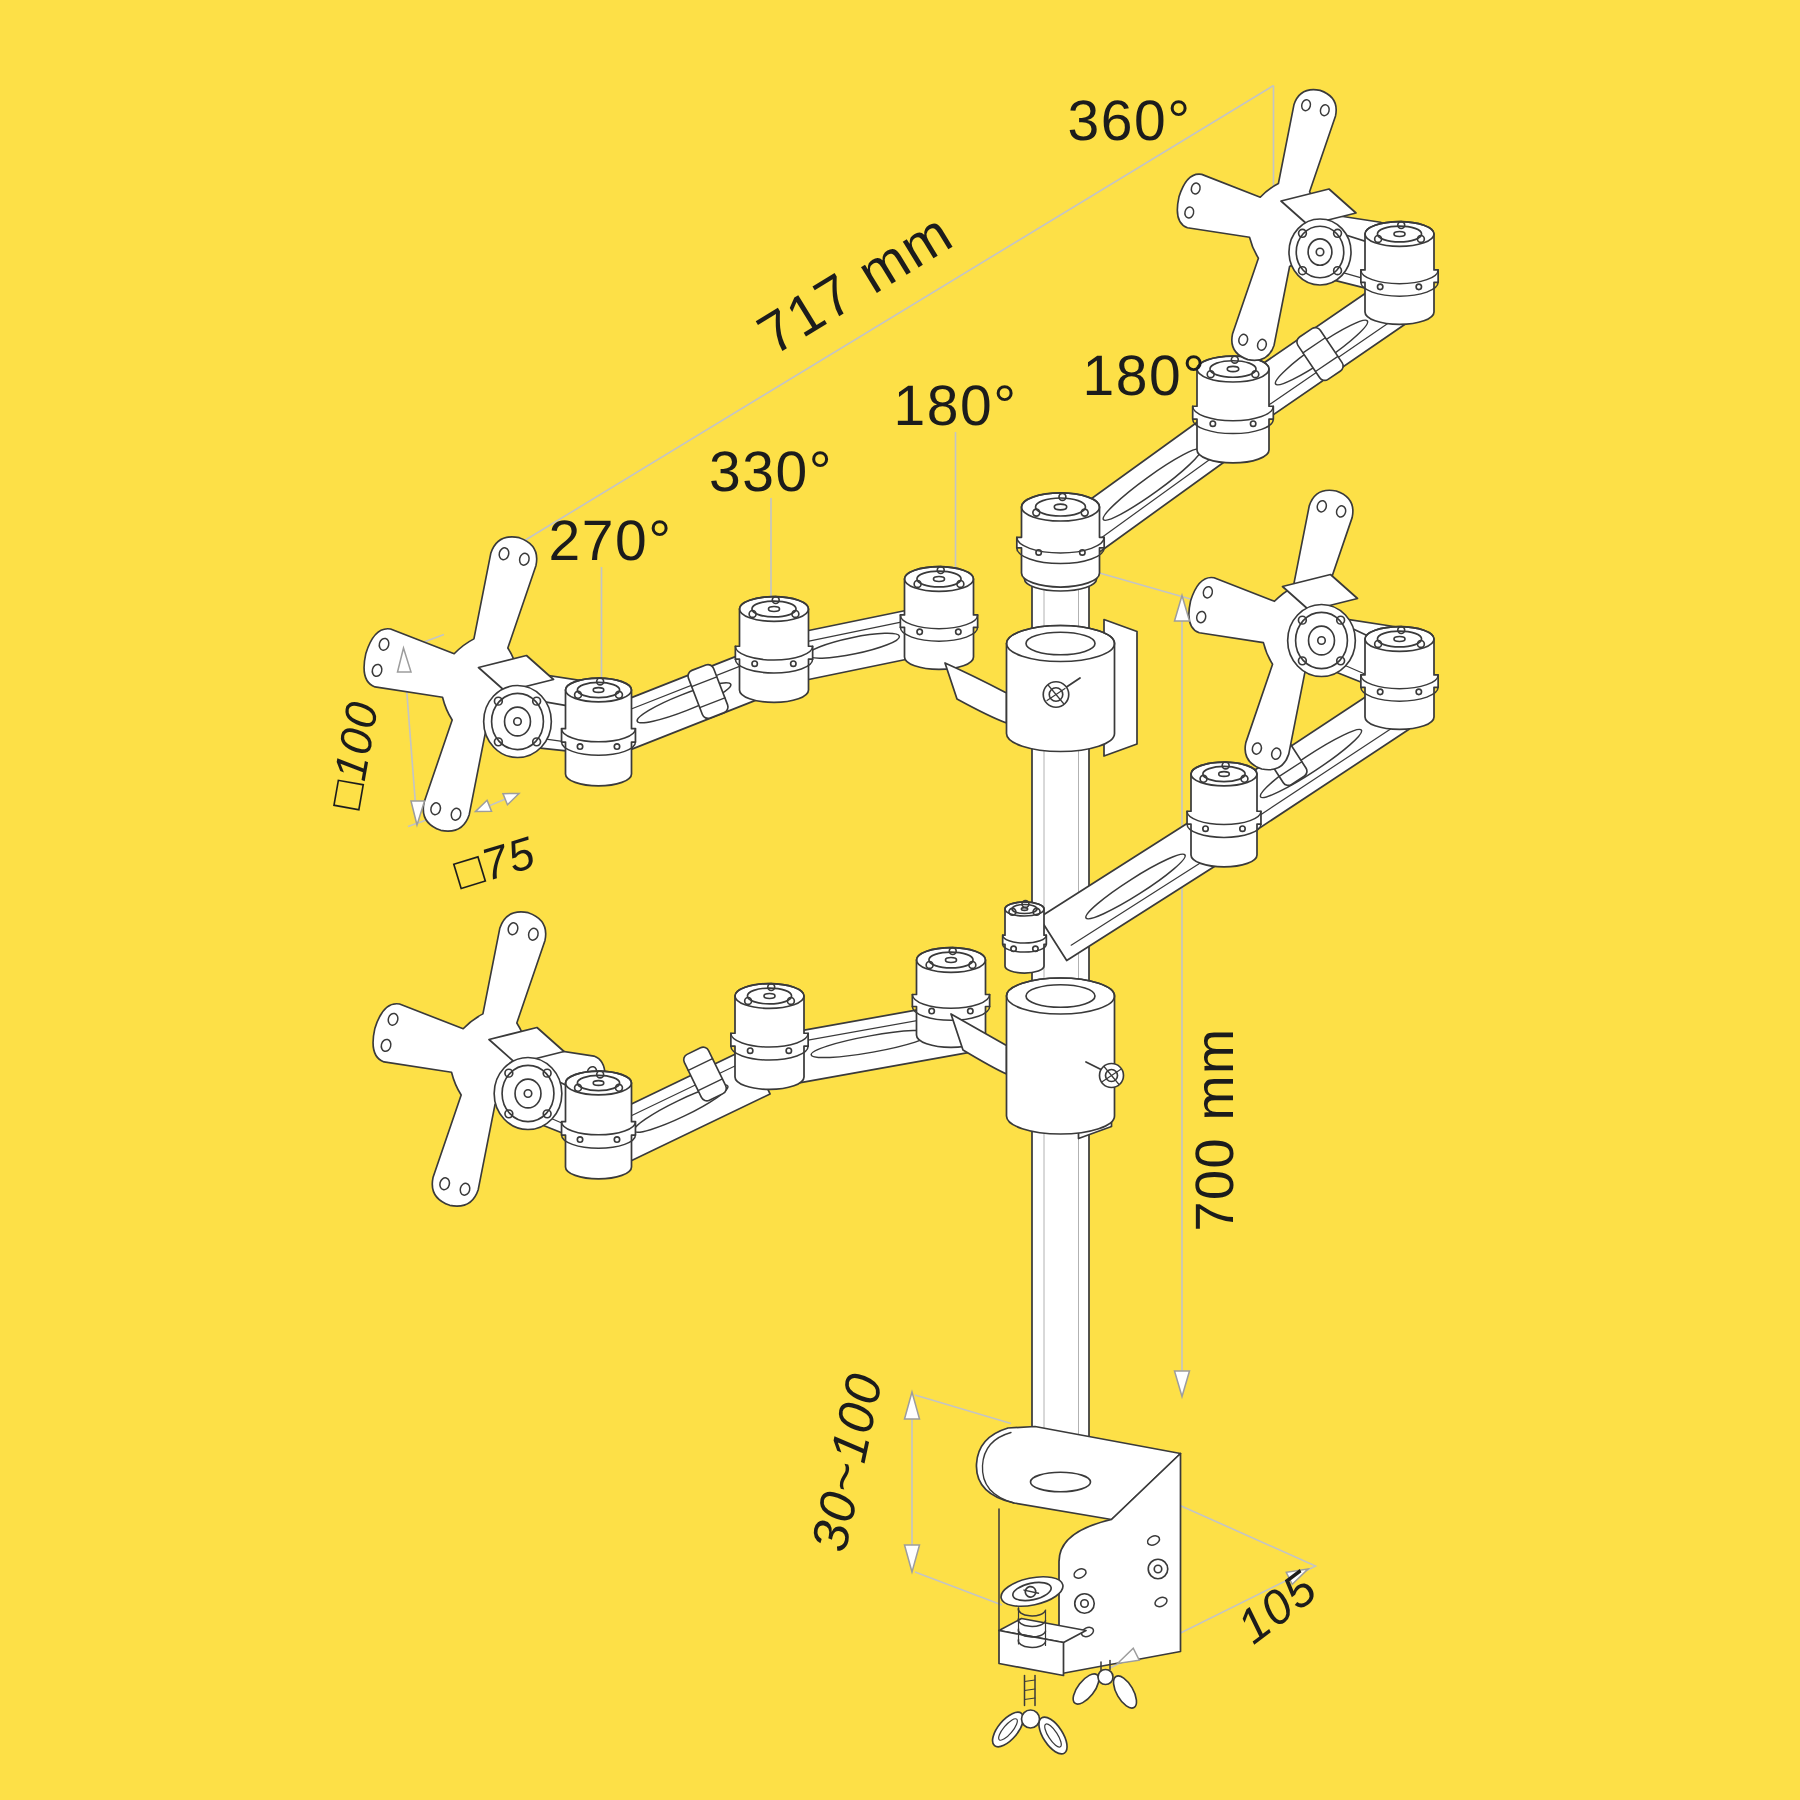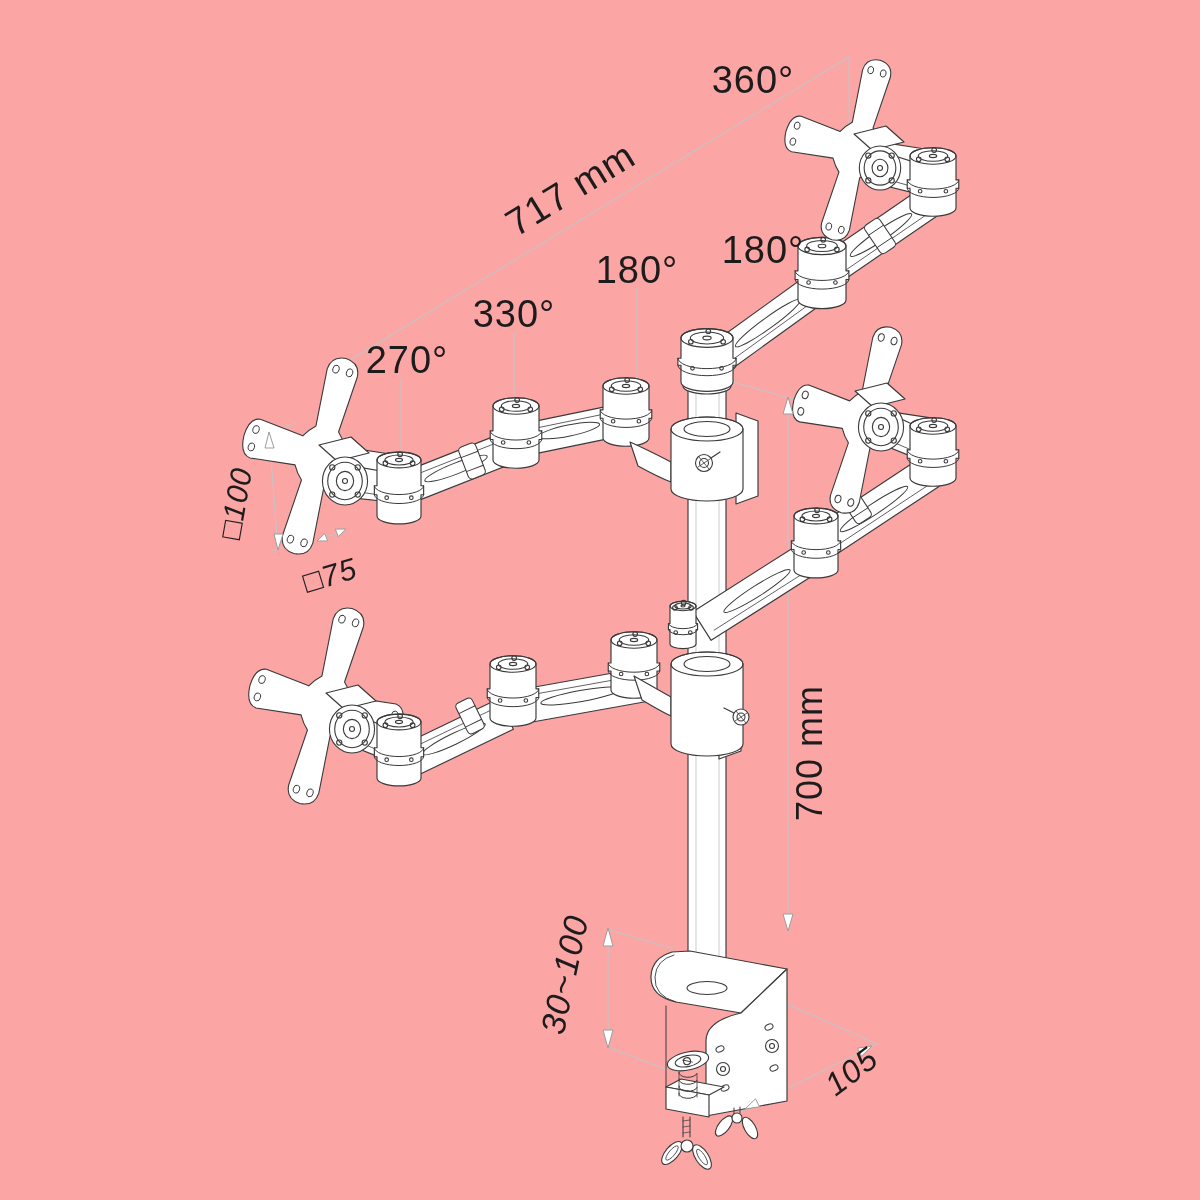--- a/index.html
+++ b/index.html
@@ -1,16 +1,16 @@
 <!DOCTYPE html>
 <html><head>
 <meta charset="utf-8">
 <style>
   html,body{margin:0;padding:0;background:#ffffff;}
-  .stage{width:1200px;height:1200px;position:relative;background:#fca5a5;overflow:hidden;}
+  .stage{width:1200px;height:1200px;position:relative;background:#fde047;overflow:hidden;}
   svg{display:block;}
   .lbl{font-family:"Liberation Sans",sans-serif;fill:#1c1c1c;letter-spacing:1px;}
   .it{font-style:italic;}
 </style>
 </head>
 <body>
 
 <div class="stage">
 <svg width="1200" height="1200" viewBox="0 0 1200 1200">
 

